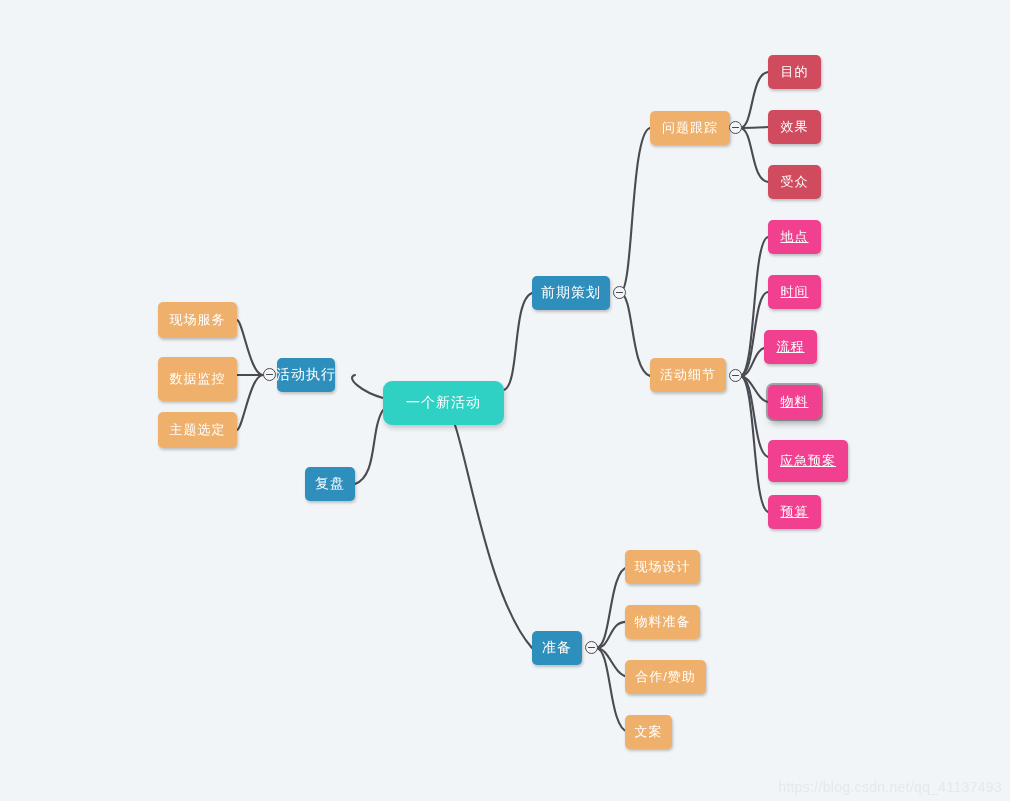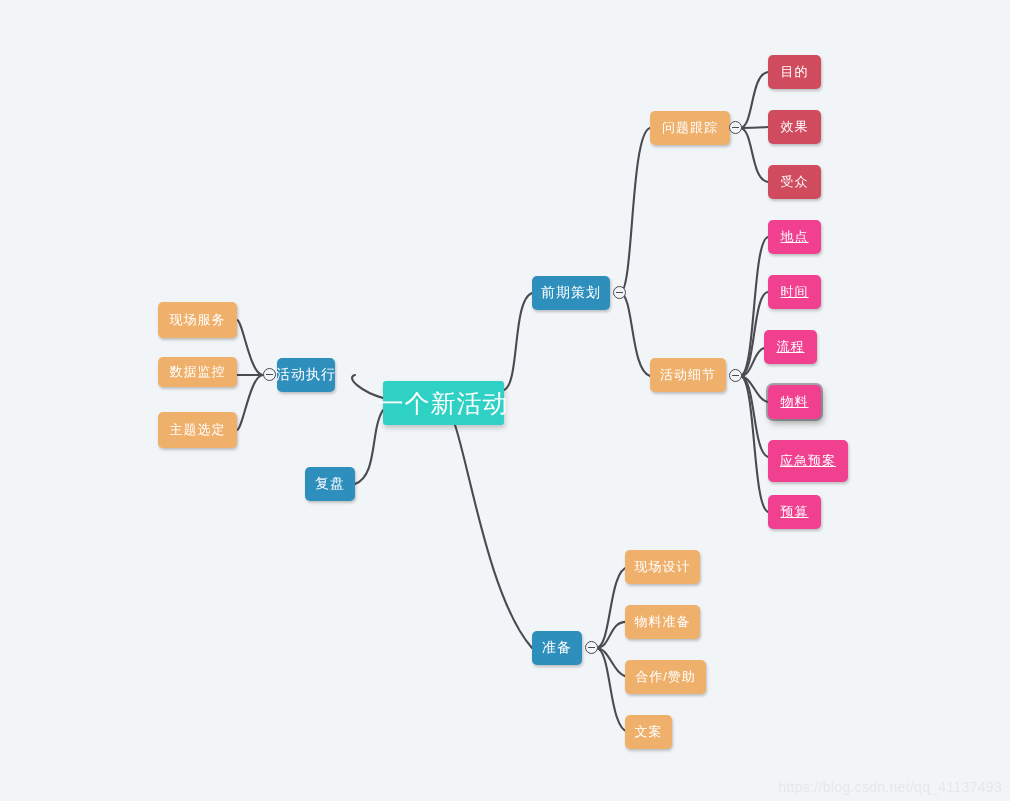--- a/index.html
+++ b/index.html
@@ -35,22 +35,22 @@
     justify-content: center;
     color: #ffffff;
     border-radius: 5px;
     white-space: nowrap;
     letter-spacing: 1px;
     box-shadow: 1px 2px 3px rgba(0,0,0,0.22);
     user-select: none;
   }
   .node-root {
     background: #2ed1c4;
-    font-size: 25px;
-    border-radius: 3px;
+    font-size: 14px;
+    border-radius: 9px;
     box-shadow: 1px 3px 5px rgba(0,0,0,0.2);
   }
   .node-blue   { background: #2e8fbd; font-size: 14px; }
   .node-orange { background: #efb06c; font-size: 13px; }
   .node-pink   { background: #f0408f; font-size: 13px; text-decoration: underline; }
   .node-red    { background: #d14b5e; font-size: 13px; }
   .node.selected {
     box-shadow: 0 0 0 2px rgba(70,70,80,0.45), 2px 4px 7px rgba(0,0,0,0.35);
   }
   .toggle {
@@ -122,21 +122,21 @@
   </svg>
 
   <div class="node node-root" style="left:383px; top:381px; width:121px; height:44px;">一个新活动</div>
 
   <div class="node node-blue" style="left:277px; top:358px; width:58px; height:34px;">活动执行</div>
   <div class="toggle" style="left:263px; top:368px;">
     <span class="bar"></span>
   </div>
 
   <div class="node node-orange" style="left:158px; top:302px; width:79px; height:36px;">现场服务</div>
-  <div class="node node-orange" style="left:158px; top:357px; width:79px; height:30px;">数据监控</div>
+  <div class="node node-orange" style="left:158px; top:357px; width:79px; height:44px;">数据监控</div>
   <div class="node node-orange" style="left:158px; top:412px; width:79px; height:36px;">主题选定</div>
 
   <div class="node node-blue" style="left:305px; top:467px; width:50px; height:34px;">复盘</div>
 
   <div class="node node-blue" style="left:532px; top:276px; width:78px; height:34px;">前期策划</div>
   <div class="toggle" style="left:613px; top:286px;">
     <span class="bar"></span>
   </div>
 
   <div class="node node-orange" style="left:650px; top:111px; width:80px; height:34px;">问题跟踪</div>

